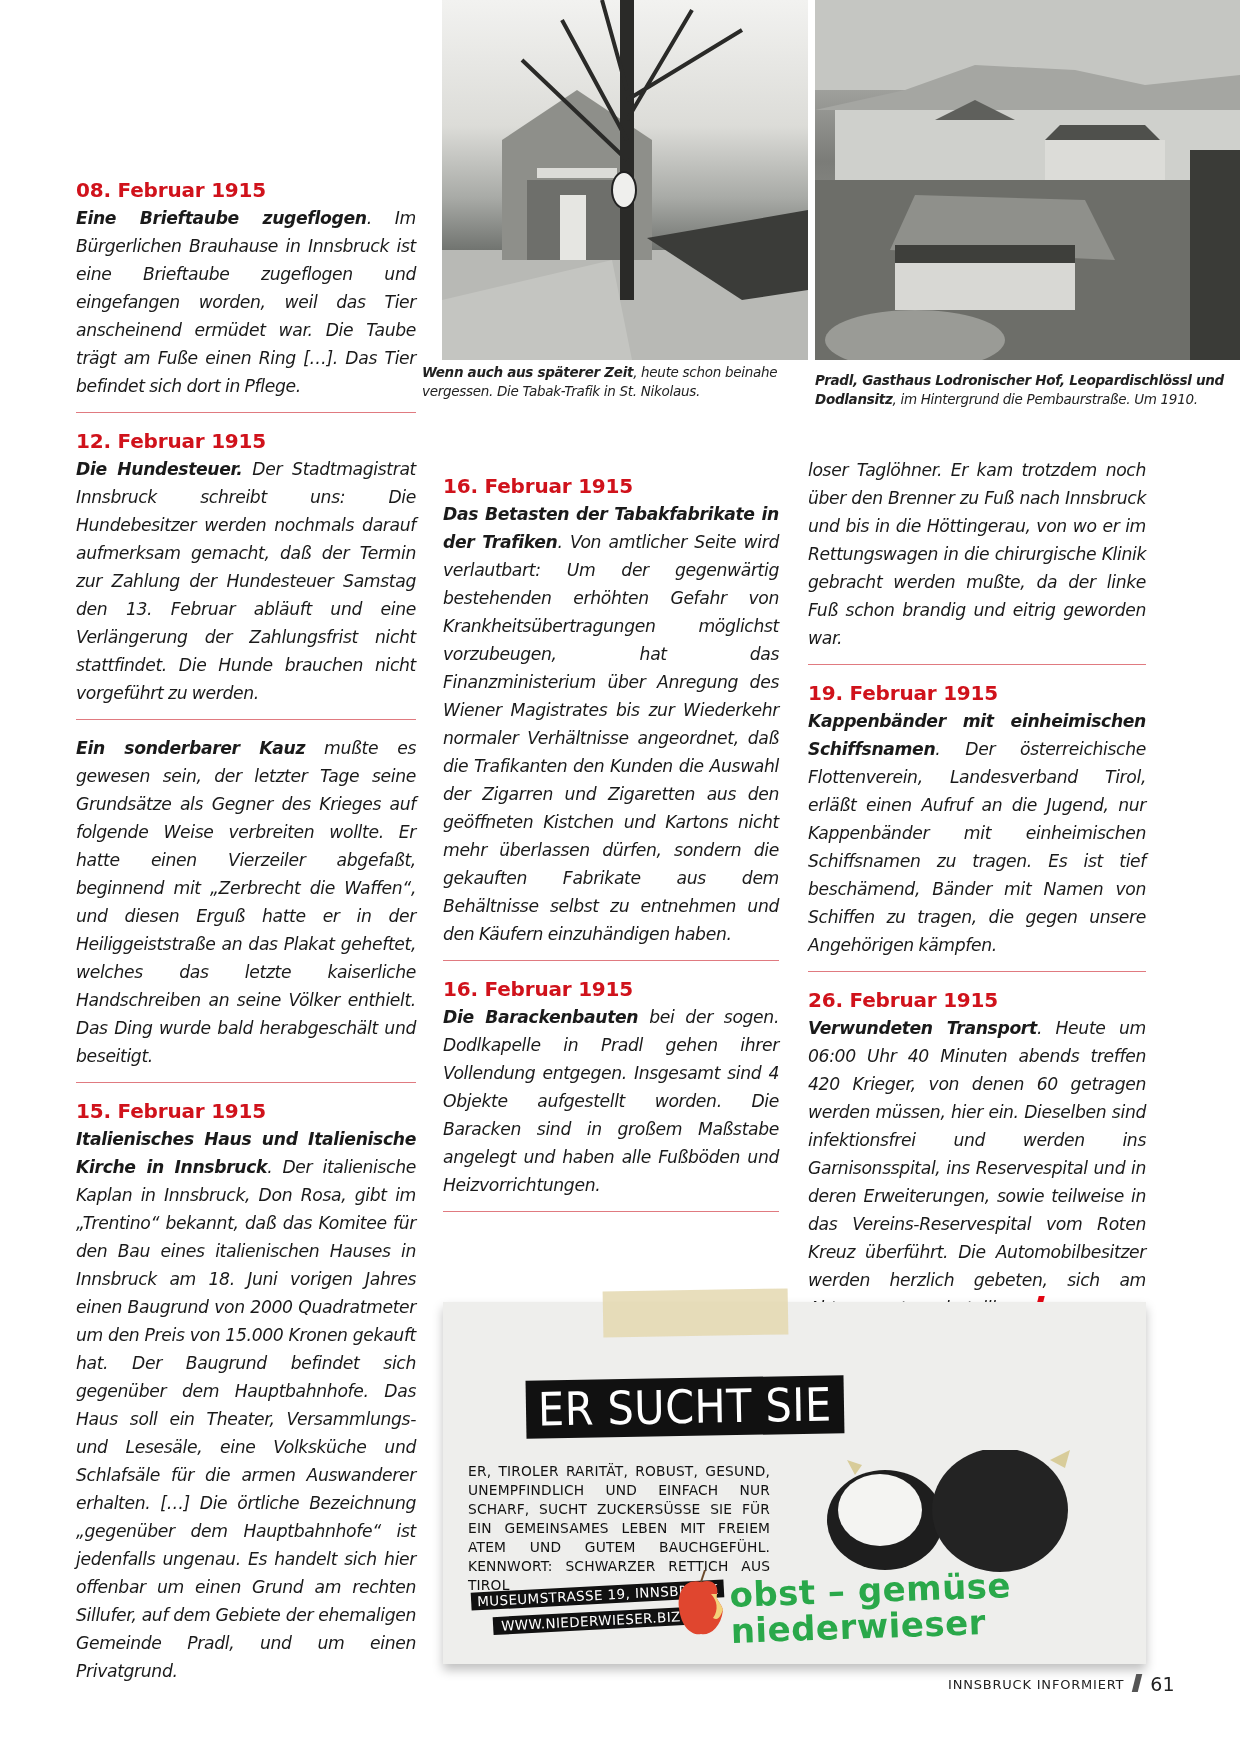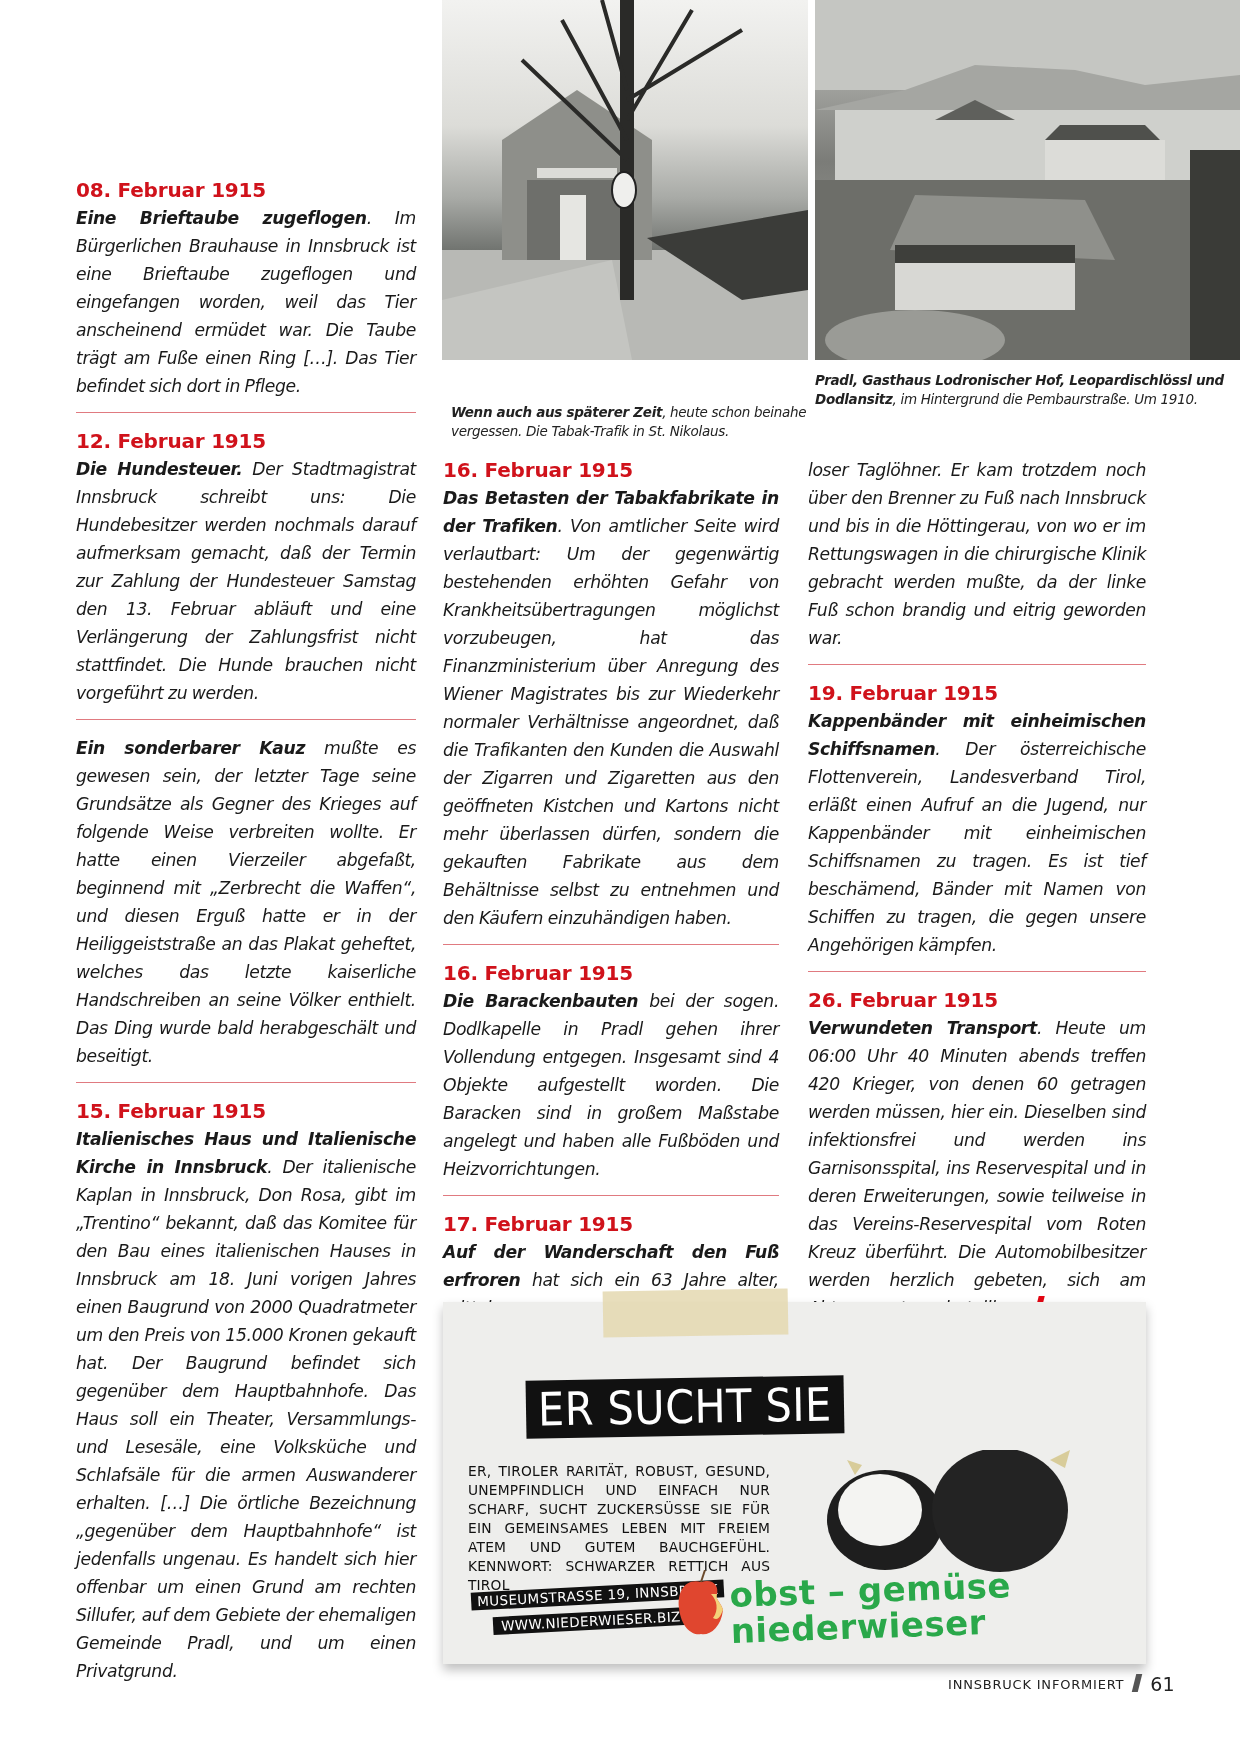--- a/index.html
+++ b/index.html
@@ -1,37 +1,37 @@
 <!DOCTYPE html>
 <html><head>
 <meta charset="utf-8">
 <style>
   html, body { margin: 0; padding: 0; }
   body { width: 1240px; height: 1754px; background: #ffffff; position: relative; overflow: hidden;
          font-family: "DejaVu Sans", sans-serif; color: #1a1a1a; }
   .col { position: absolute; font-size: 17.2px; line-height: 28px; text-align: justify; hyphens: manual; margin-top: 14px; }
   .col-left { left: 76px; top: 162px; width: 340px; }
-  .col-mid { left: 443px; top: 442px; width: 336px; }
+  .col-mid { left: 443px; top: 458px; width: 336px; }
   .col-right { left: 808px; top: 442px; width: 338px; }
   .entry { margin: 0; }
   .entry .date { color: #d0121b; font-weight: bold; font-size: 20px; line-height: 28px; display: block; letter-spacing: -0.2px; }
   .entry p { margin: 0; letter-spacing: -0.35px; word-spacing: -0.5px; font-style: italic; }
   .entry .lead { font-weight: bold; }
   .rule { height: 0; border-top: 1.5px solid #e07a80; margin: 12px 0 14px 0; }
   .endmark { display: inline-block; width: 6px; height: 22px; background: #e30613; transform: skewX(-14deg); vertical-align: -4px; margin-left: 4px; }
 
   .photo { position: absolute; top: 0; height: 360px; overflow: hidden; }
   .photo-1 { left: 442px; width: 366px;
     background: linear-gradient(180deg, #f2f2f0 0%, #dcdcd8 35%, #a8aaa6 55%, #6f726e 70%, #c9cac6 82%, #8f918c 100%); }
   .photo-2 { left: 815px; width: 425px;
     background: linear-gradient(180deg, #b9bab6 0%, #9fa09c 25%, #7b7c78 45%, #8c8d88 62%, #6d6e6a 80%, #5a5b57 100%); }
   .photo svg { position: absolute; left: 0; top: 0; }
   .caption { position: absolute; top: 363px; font-size: 13.5px; line-height: 19px; font-style: italic; color: #222; letter-spacing: -0.3px; }
   .caption b { font-weight: bold; }
-  .caption-1 { left: 451px; width: 366px; margin-top: 40px; }
+  .caption-1 { left: 422px; width: 366px; }
   .caption-2 { left: 815px; width: 425px; margin-top: 8px; }
 
   .ad { position: absolute; left: 443px; top: 1302px; width: 703px; height: 362px; background: #eeeeec;
         box-shadow: 0 6px 10px rgba(0,0,0,0.25); }
   .ad-tape { position: absolute; left: 160px; top: -12px; width: 185px; height: 46px; background: #e4d8b0; opacity: 0.85; transform: rotate(-1deg); }
   .ad-headline { position: absolute; left: 83px; top: 76px; background: #111; color: #fff; font-family: "DejaVu Sans Condensed", "DejaVu Sans", sans-serif;
                  font-size: 46px; line-height: 58px; padding: 0 12px; letter-spacing: 0.5px; font-weight: normal; transform: rotate(-1deg); }
   .ad-body { position: absolute; left: 25px; top: 160px; width: 318px; font-size: 14.5px; line-height: 19px; text-transform: uppercase;
              text-align: justify; color: #111; letter-spacing: 0.2px; transform: scaleX(0.95); transform-origin: left top; }
   .ad-address { position: absolute; left: 28px; top: 284px; background: #111; color: #fff; font-size: 13.5px; line-height: 18px; padding: 0 6px; transform: rotate(-3deg); letter-spacing: 0.4px; }
@@ -109,24 +109,20 @@
   <div class="entry">
     <span class="date">16. Februar 1915</span>
     <p><span class="lead">Das Betasten der Tabakfabrikate in der Trafiken</span><span>. Von amtlicher Seite wird verlautbart: Um der gegenwärtig bestehenden erhöhten Gefahr von Krankheitsübertragungen möglichst vorzubeugen, hat das Finanzministerium über Anregung des Wiener Magistrates bis zur Wiederkehr normaler Verhältnisse angeordnet, daß die Trafikanten den Kunden die Auswahl der Zigarren und Zigaretten aus den geöffneten Kistchen und Kartons nicht mehr überlassen dürfen, sondern die gekauften Fabrikate aus dem Behältnisse selbst zu entnehmen und den Käufern einzuhändigen haben.</span></p>
   </div>
   <div class="rule"></div>
   <div class="entry">
     <span class="date">16. Februar 1915</span>
     <p><span class="lead">Die Barackenbauten</span><span> bei der sogen. Dodlkapelle in Pradl gehen ihrer Vollendung entgegen. Insgesamt sind 4 Objekte aufgestellt worden. Die Baracken sind in großem Maßstabe angelegt und haben alle Fußböden und Heizvorrichtungen.</span></p>
   </div>
   <div class="rule"></div>
-  <div class="entry">
-    <span class="date">17. Februar 1915</span>
-    <p><span class="lead">Auf der Wanderschaft den Fuß erfroren</span><span> hat sich ein 63 Jahre alter, mittel-</span></p>
-  </div>
 </div>
 
 <div class="col col-right">
   <div class="entry">
     <p><span>loser Taglöhner. Er kam trotzdem noch über den Brenner zu Fuß nach Innsbruck und bis in die Höttingerau, von wo er im Rettungswagen in die chirurgische Klinik gebracht werden mußte, da der linke Fuß schon brandig und eitrig geworden war.</span></p>
   </div>
   <div class="rule"></div>
   <div class="entry">
     <span class="date">19. Februar 1915</span>
     <p><span class="lead">Kappenbänder mit einheimischen Schiffsnamen</span><span>. Der österreichische Flottenverein, Landesverband Tirol, erläßt einen Aufruf an die Jugend, nur Kappenbänder mit einheimischen Schiffsnamen zu tragen. Es ist tief beschämend, Bänder mit Namen von Schiffen zu tragen, die gegen unsere Angehörigen kämpfen.</span></p>

